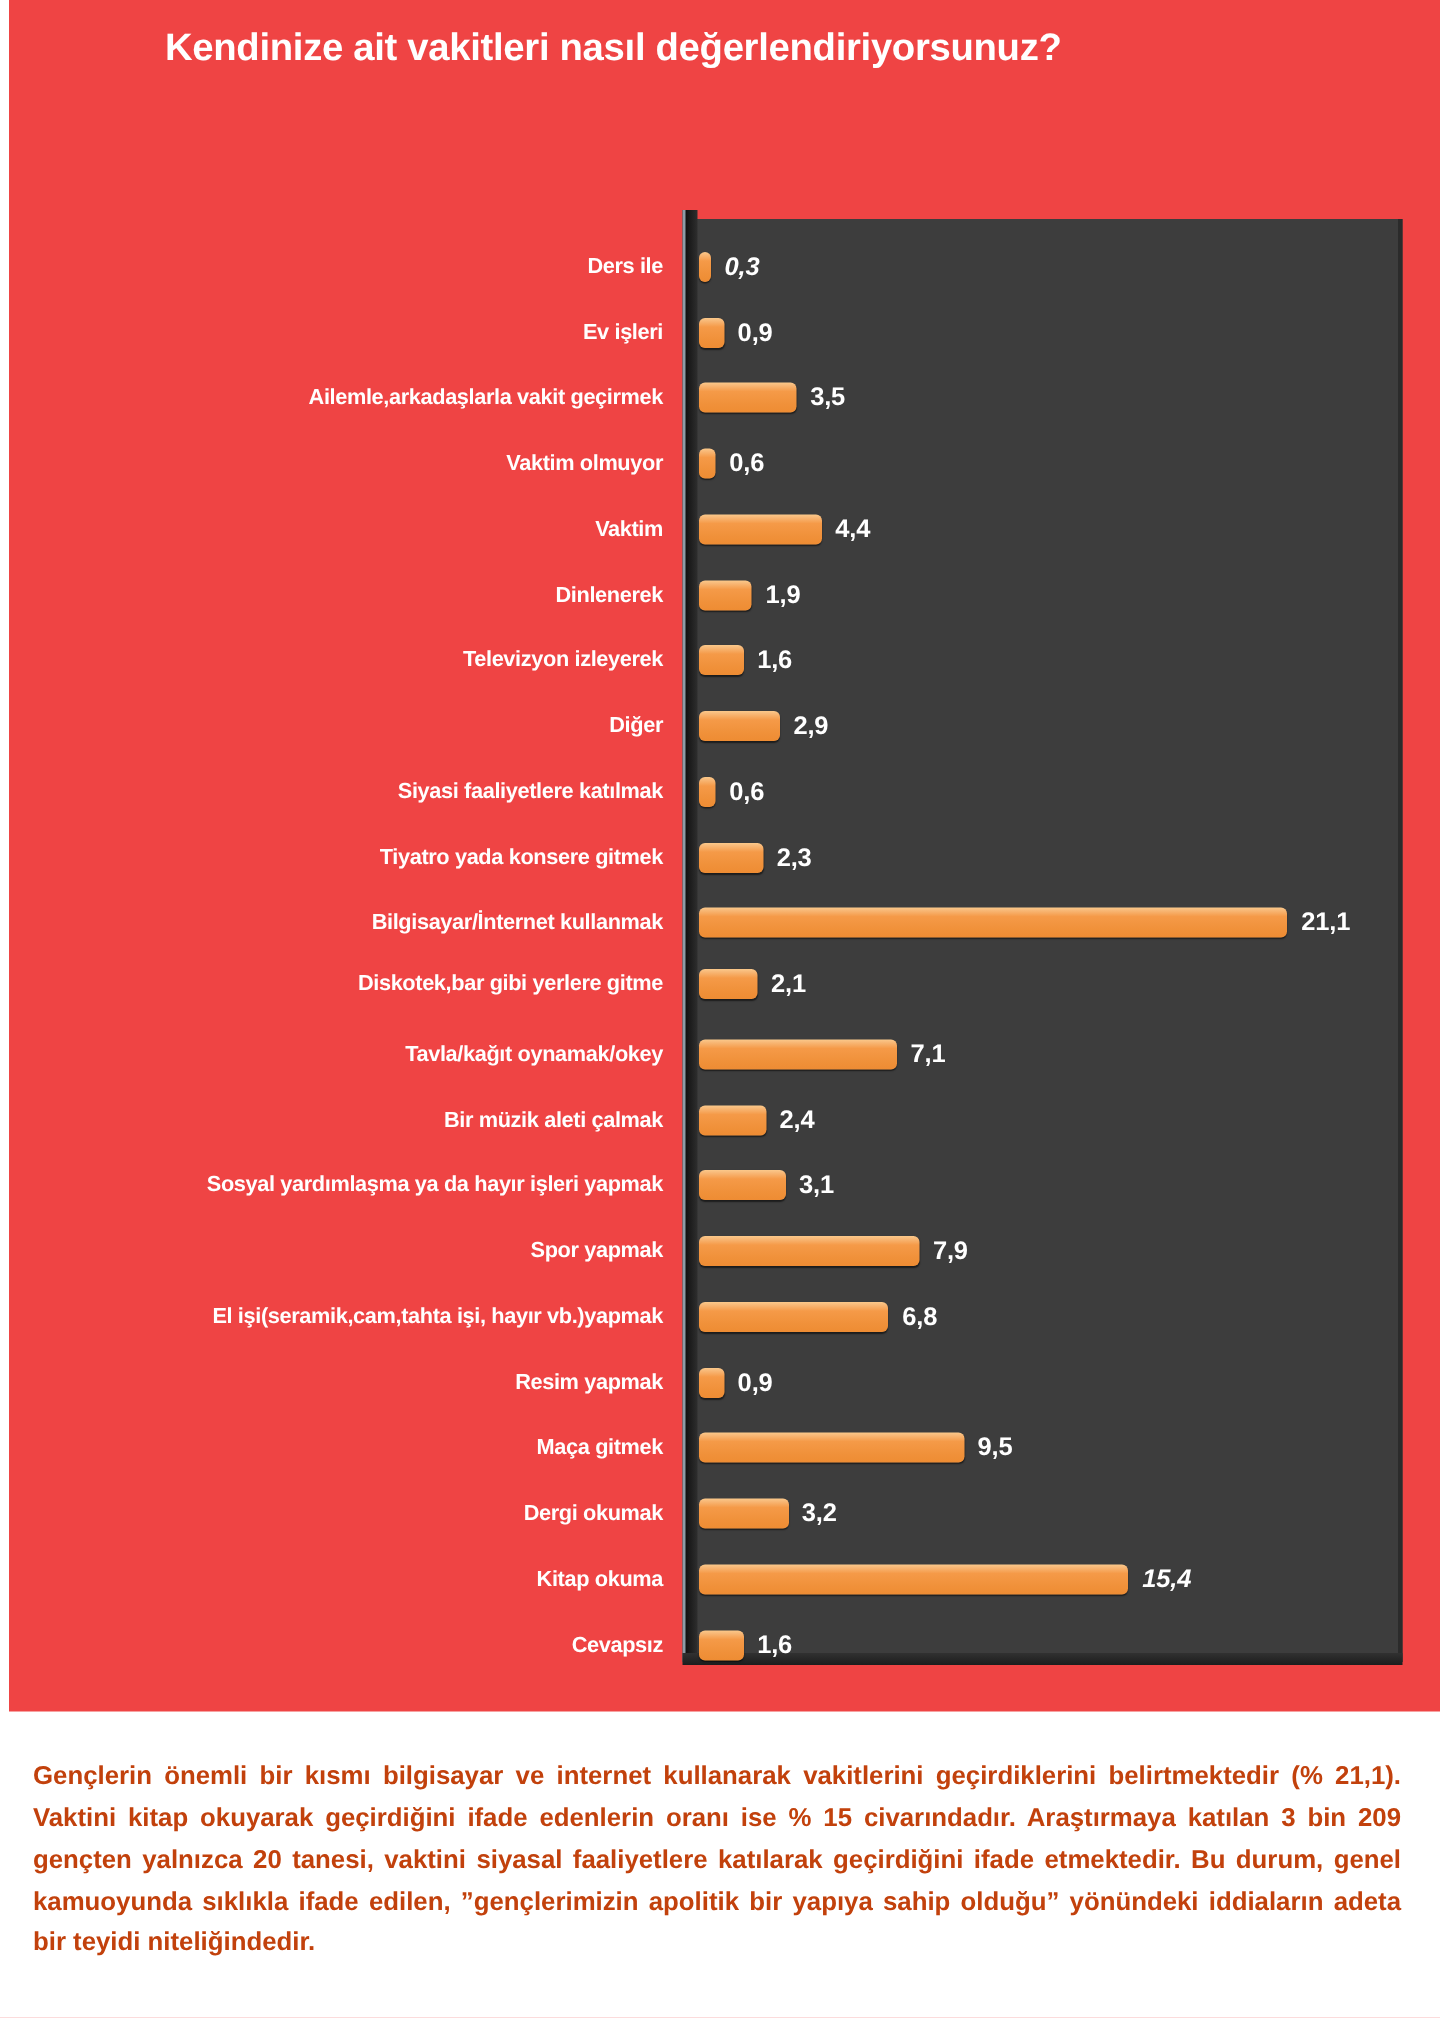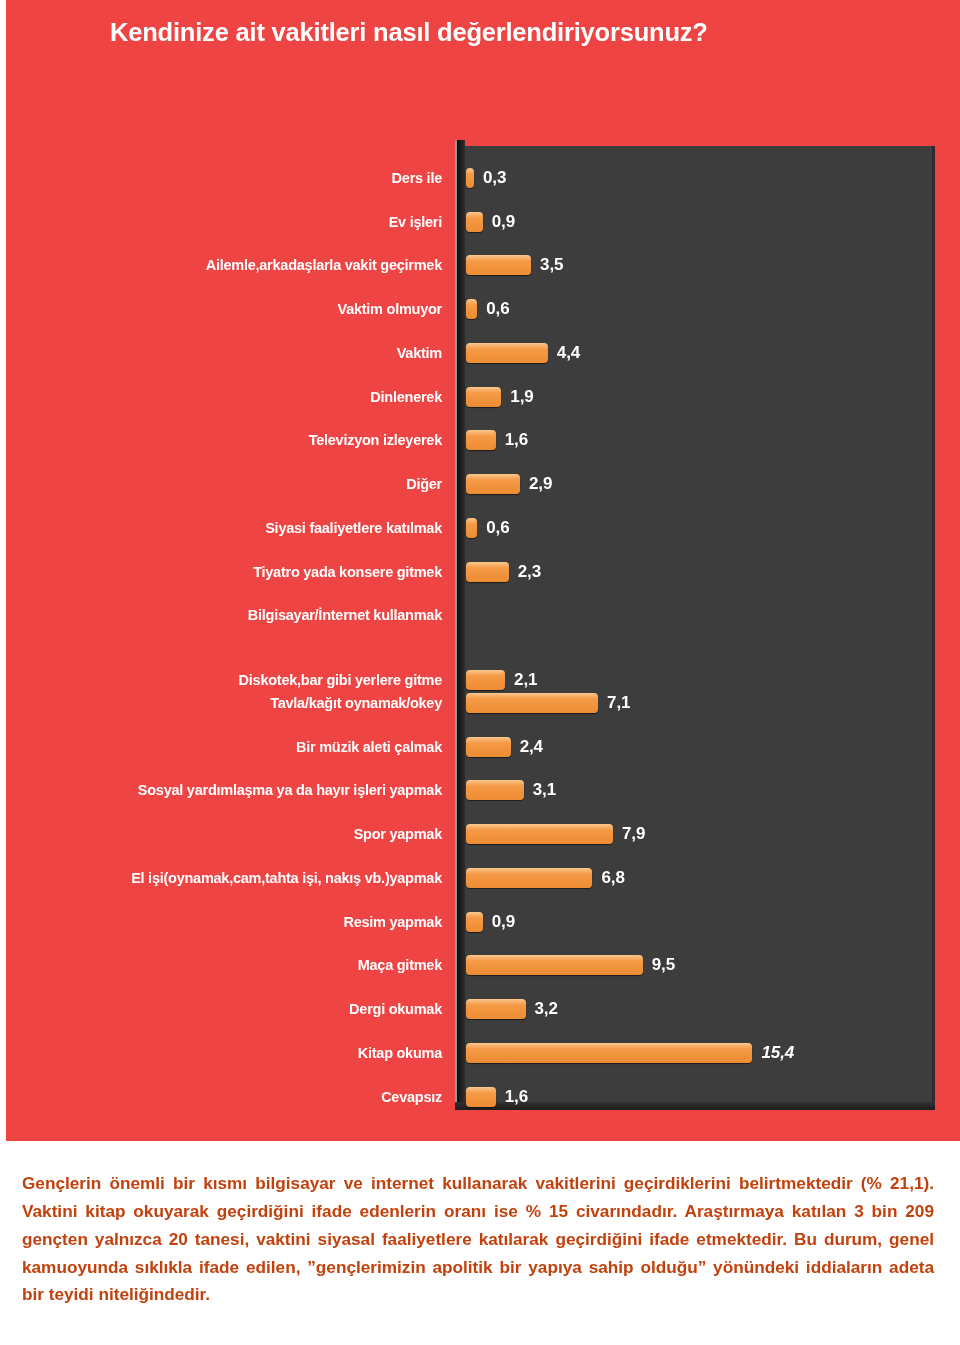--- a/index.html
+++ b/index.html
@@ -171,21 +171,21 @@
     <div id="plot-wrap">
       <div id="plot-area"></div>
       <div id="axis-wall"></div>
       <div id="axis-line"></div>
       <div id="plot-floor"></div>
       <div id="rows">
           <div class="row" style="top: 16px;">
             <div class="cat-label">Ders ile</div>
             <div class="bar-track">
               <div class="bar" style="width: 8px;"></div>
-              <div class="val-label" style="left: 17px;">0,3</div>
+              <div class="val-label" style="left: 17px; font-style: italic;">0,3</div>
             </div>
           </div>
           <div class="row" style="top: 59.75px;">
             <div class="cat-label">Ev işleri</div>
             <div class="bar-track">
               <div class="bar" style="width: 16.74px;"></div>
               <div class="val-label" style="left: 25.74px;">0,9</div>
             </div>
           </div>
           <div class="row" style="top: 103.5px;">
@@ -239,22 +239,26 @@
           </div>
           <div class="row" style="top: 409.75px;">
             <div class="cat-label">Tiyatro yada konsere gitmek</div>
             <div class="bar-track">
               <div class="bar" style="width: 42.78px;"></div>
               <div class="val-label" style="left: 51.78px;">2,3</div>
             </div>
           </div>
           <div class="row" style="top: 453.5px;">
             <div class="cat-label">Bilgisayar/İnternet kullanmak</div>
-          </div>
-          <div class="row" style="top: 518px; padding-left: 12px;">
+            <div class="bar-track">
+              <div class="bar" style="width: 392.46px;"></div>
+              <div class="val-label" style="left: 401.46px;">21,1</div>
+            </div>
+          </div>
+          <div class="row" style="top: 494px; padding-left: 12px;">
             <div class="cat-label">Diskotek,bar gibi yerlere gitme</div>
             <div class="bar-track">
               <div class="bar" style="width: 39.06px;"></div>
               <div class="val-label" style="left: 48.06px;">2,1</div>
             </div>
           </div>
           <div class="row" style="top: 541px;">
             <div class="cat-label">Tavla/kağıt oynamak/okey</div>
             <div class="bar-track">
               <div class="bar" style="width: 132.06px;"></div>
@@ -276,21 +280,21 @@
             </div>
           </div>
           <div class="row" style="top: 672.25px;">
             <div class="cat-label">Spor yapmak</div>
             <div class="bar-track">
               <div class="bar" style="width: 146.94px;"></div>
               <div class="val-label" style="left: 155.94px;">7,9</div>
             </div>
           </div>
           <div class="row" style="top: 716px;">
-            <div class="cat-label">El işi(oynamak,cam,tahta işi, nakış vb.)yapmak</div>
+            <div class="cat-label">El işi(seramik,cam,tahta işi, hayır vb.)yapmak</div>
             <div class="bar-track">
               <div class="bar" style="width: 126.48px;"></div>
               <div class="val-label" style="left: 135.48px;">6,8</div>
             </div>
           </div>
           <div class="row" style="top: 759.75px;">
             <div class="cat-label">Resim yapmak</div>
             <div class="bar-track">
               <div class="bar" style="width: 16.74px;"></div>
               <div class="val-label" style="left: 25.74px;">0,9</div>

